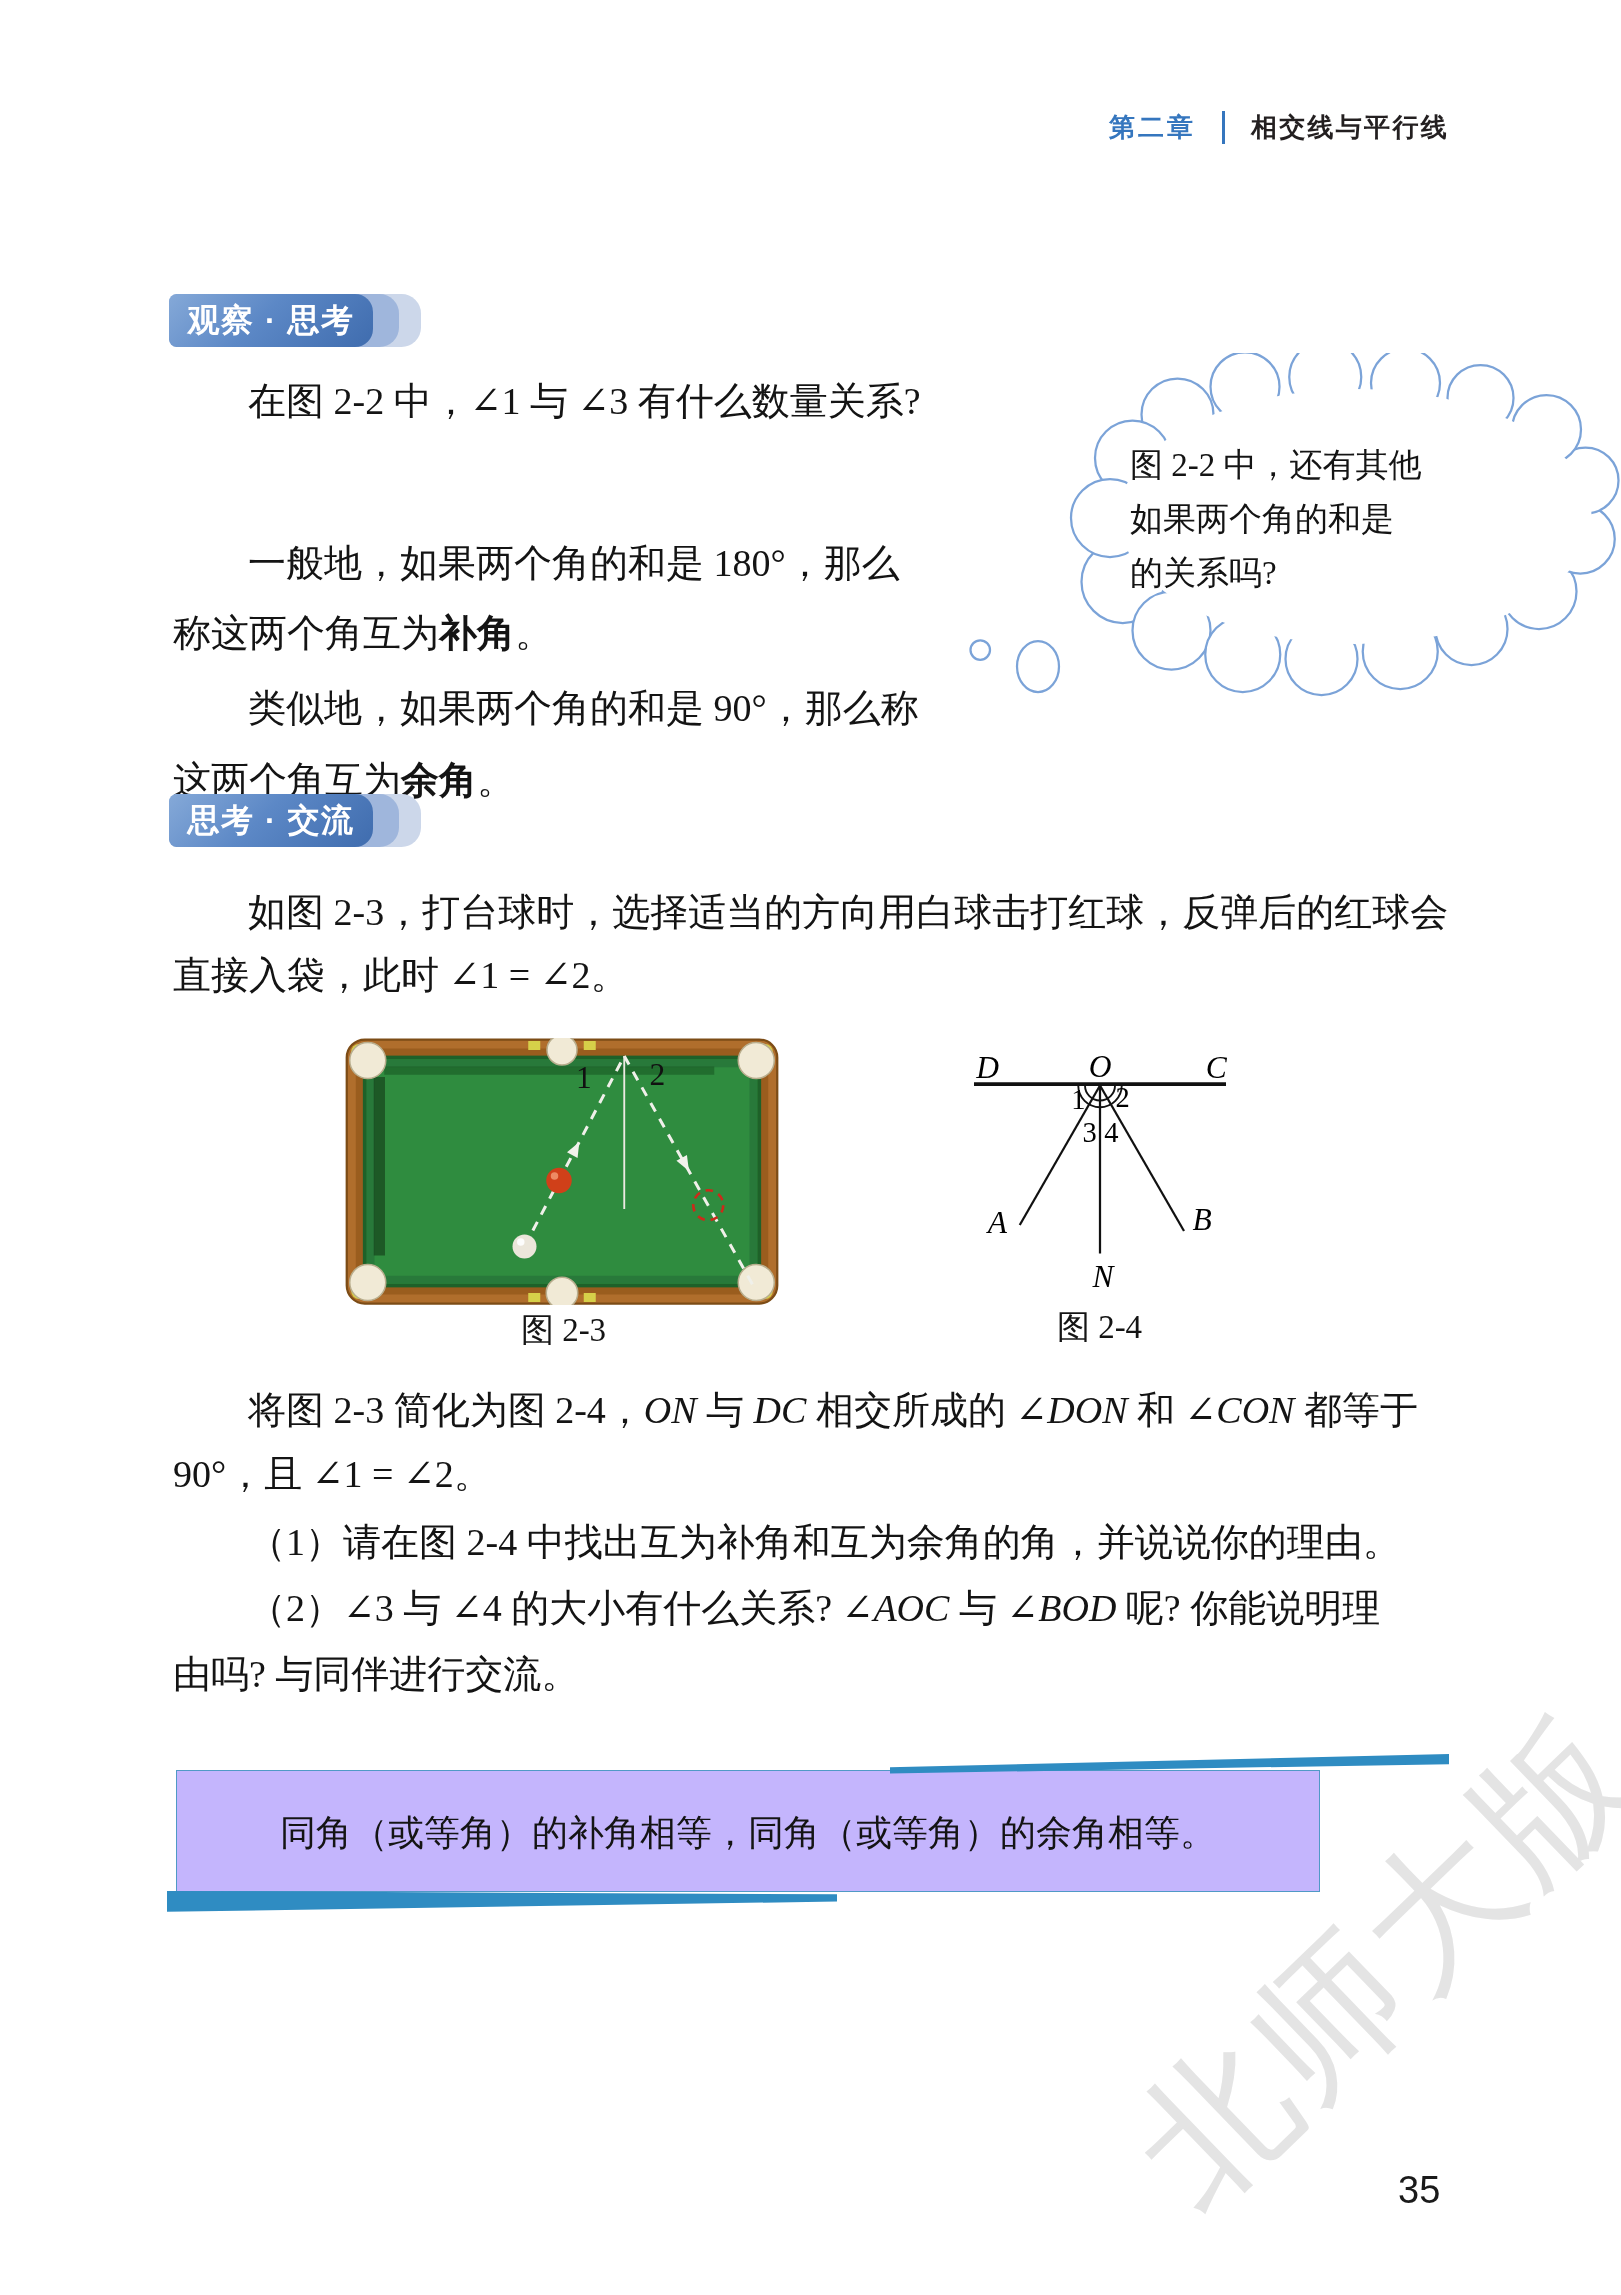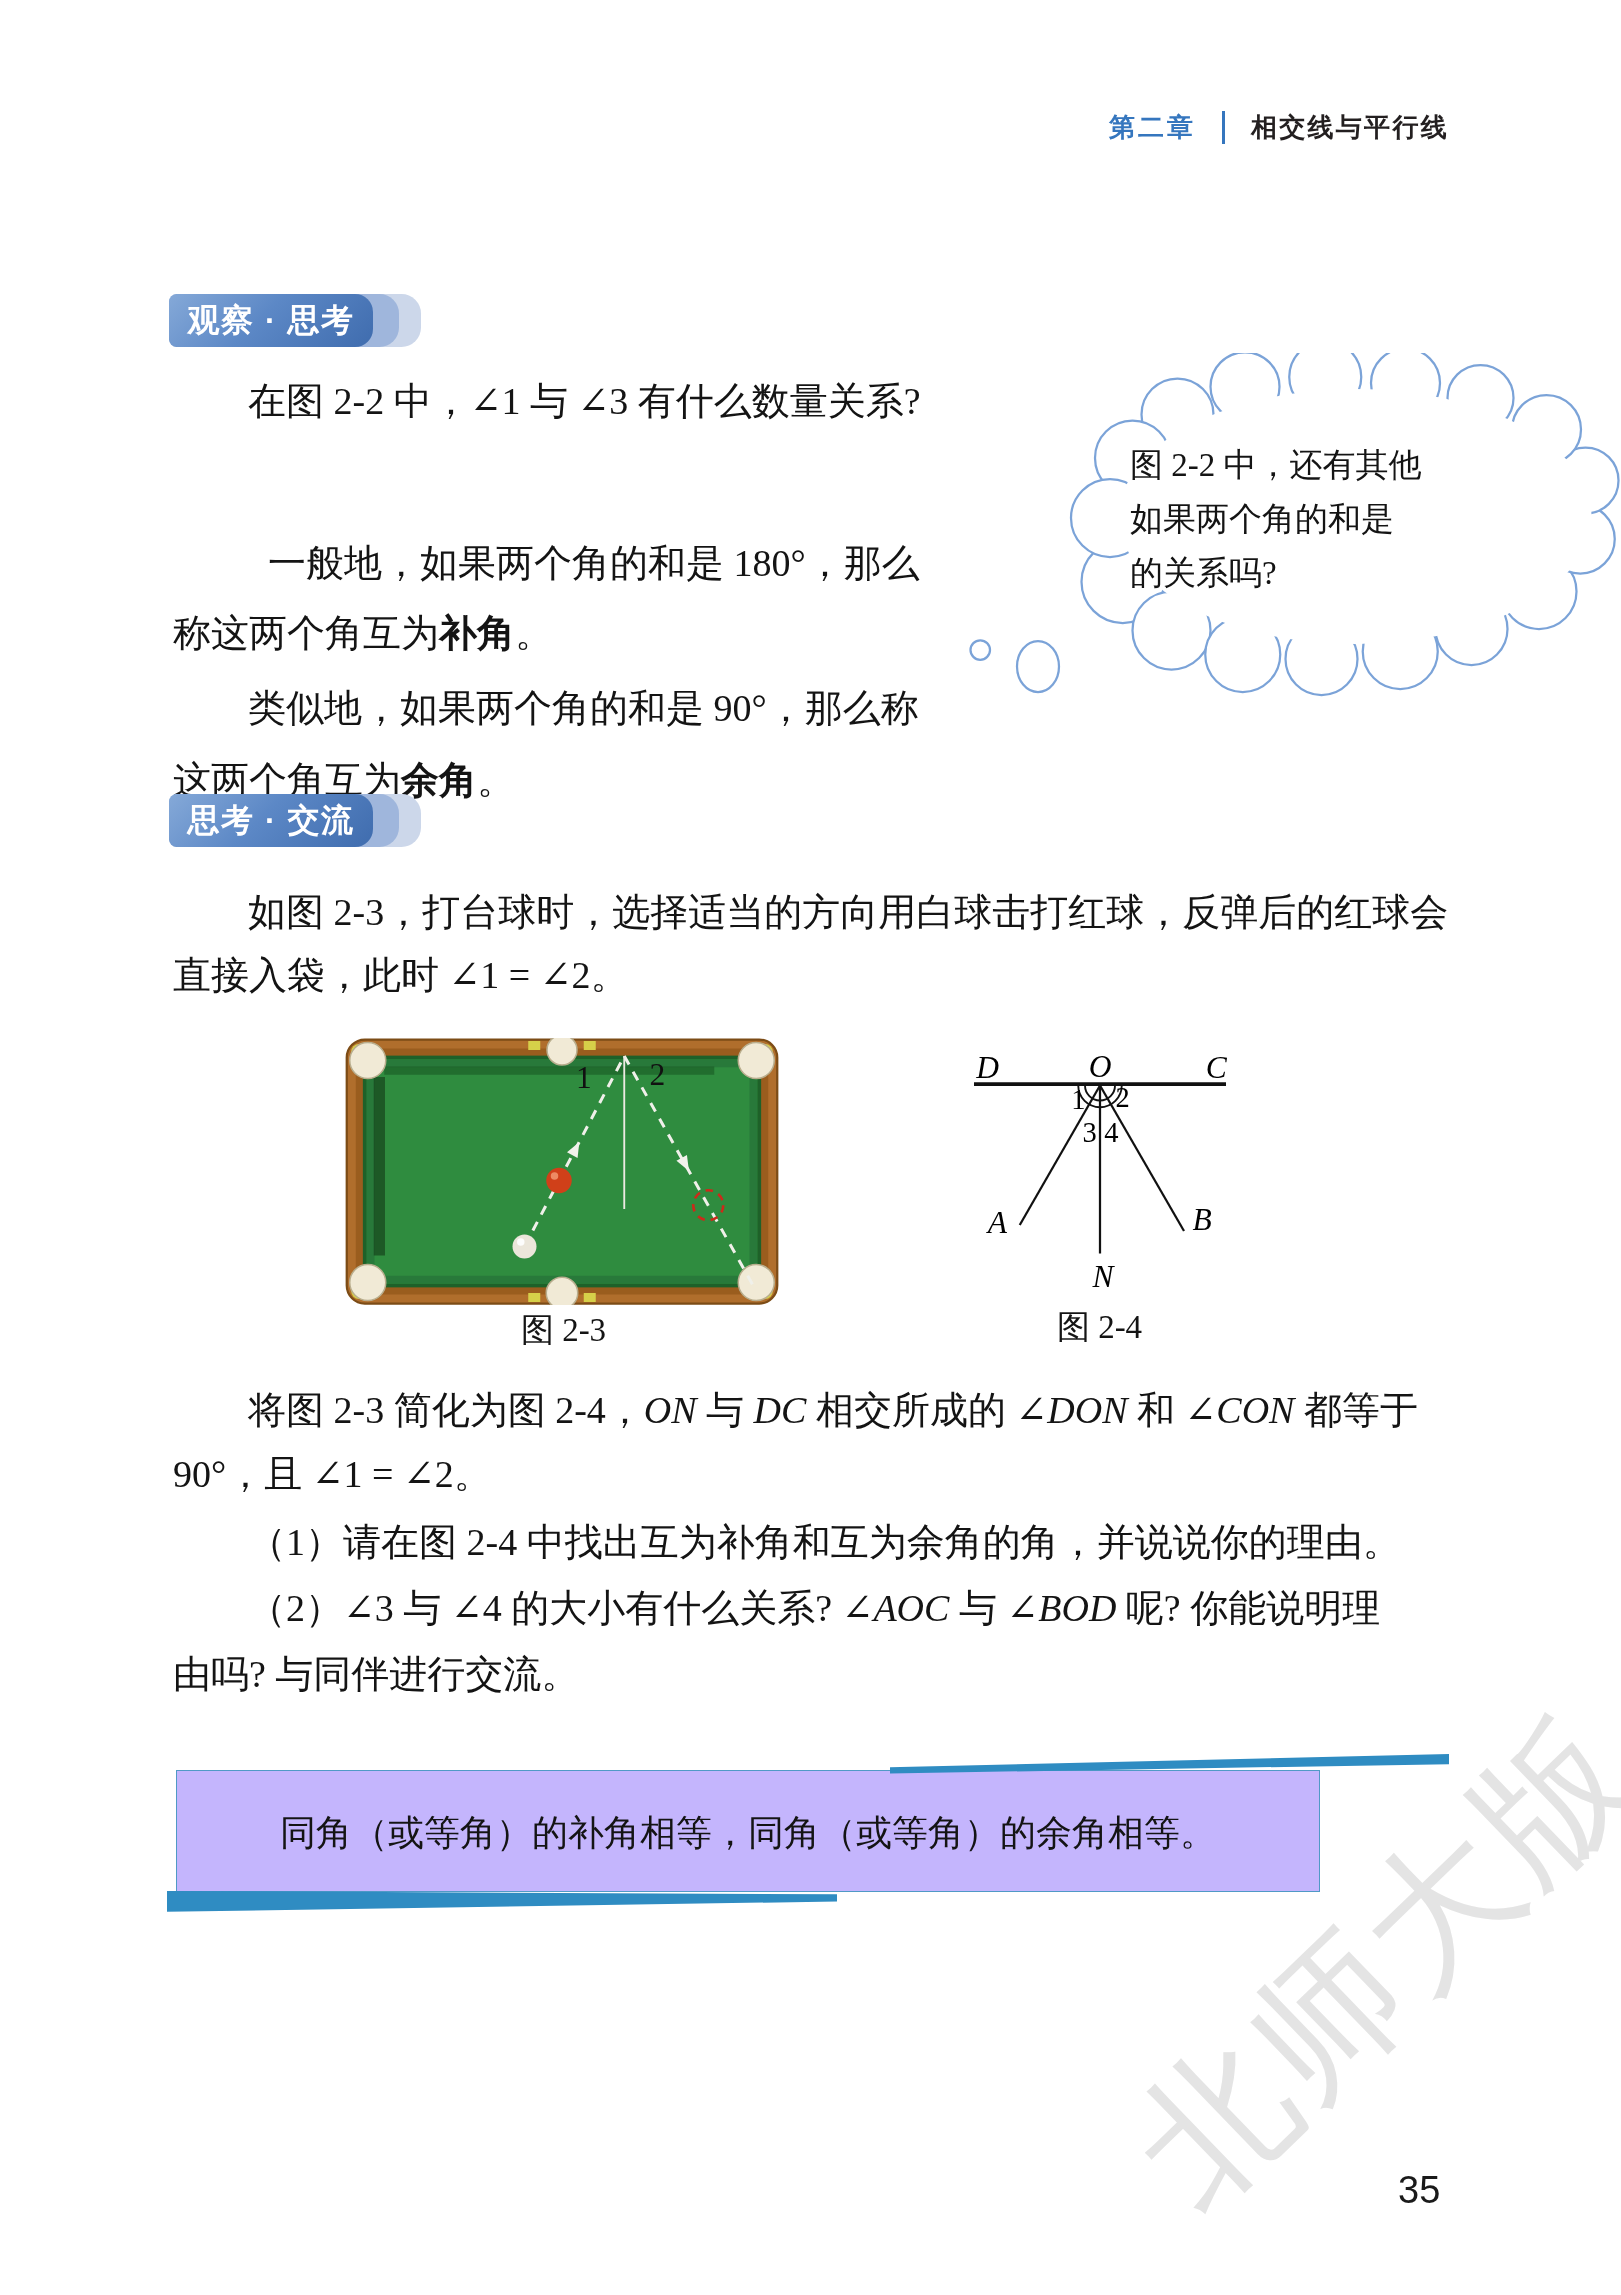--- a/index.html
+++ b/index.html
@@ -57,21 +57,21 @@
   <span class="ttl">相交线与平行线</span>
 </div>
 
 <div class="badge" style="top:294px;">
   <span class="echo2"></span>
   <span class="echo1"></span>
   <span class="face">观察 · 思考</span>
 </div>
 
 <div class="line" style="left:248px;top:378px;">在图 2-2 中，∠1 与 ∠3 有什么数量关系?</div>
-<div class="line" style="left:248px;top:540px;margin-left:20px;">一般地，如果两个角的和是 180°，那么</div>
+<div class="line" style="left:248px;top:540px;">一般地，如果两个角的和是 180°，那么</div>
 <div class="line" style="left:173px;top:610px;"><span>称这两个角互为</span><span class="b">补角</span><span>。</span></div>
 <div class="line" style="left:248px;top:685px;">类似地，如果两个角的和是 90°，那么称</div>
 <div class="line" style="left:173px;top:757px;"><span>这两个角互为</span><span class="b">余角</span><span>。</span></div>
 
 <svg class="abs" style="left:946px;top:353px;z-index:2;" width="676" height="345" viewBox="0 0 900 460">
   <g stroke="#7ba3d8" stroke-width="3" fill="#ffffff">
     <circle cx="235" cy="305" r="55"></circle>
       <circle cx="300" cy="370" r="52"></circle>
       <circle cx="395" cy="402" r="50"></circle>
     <circle cx="500" cy="408" r="48"></circle>

